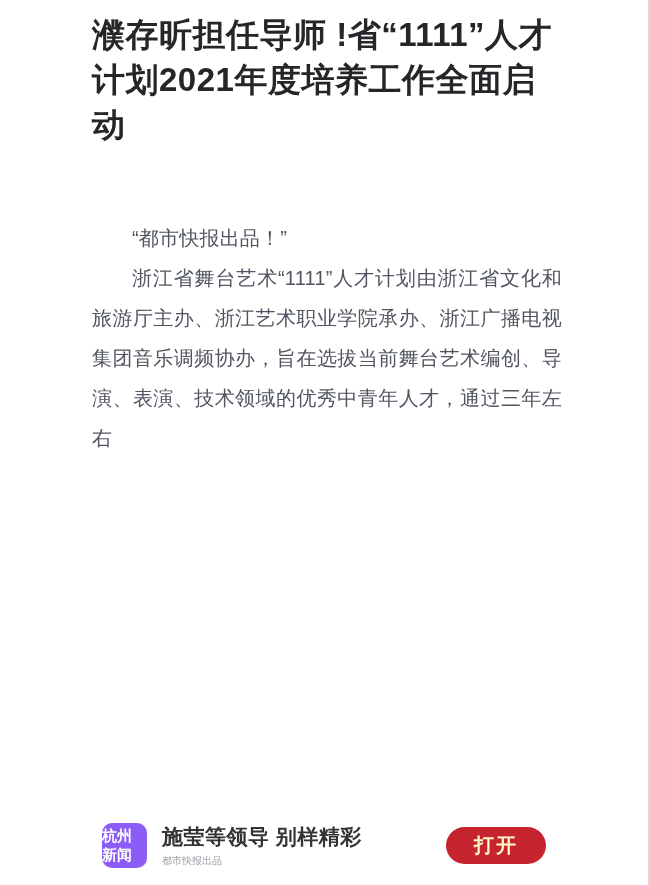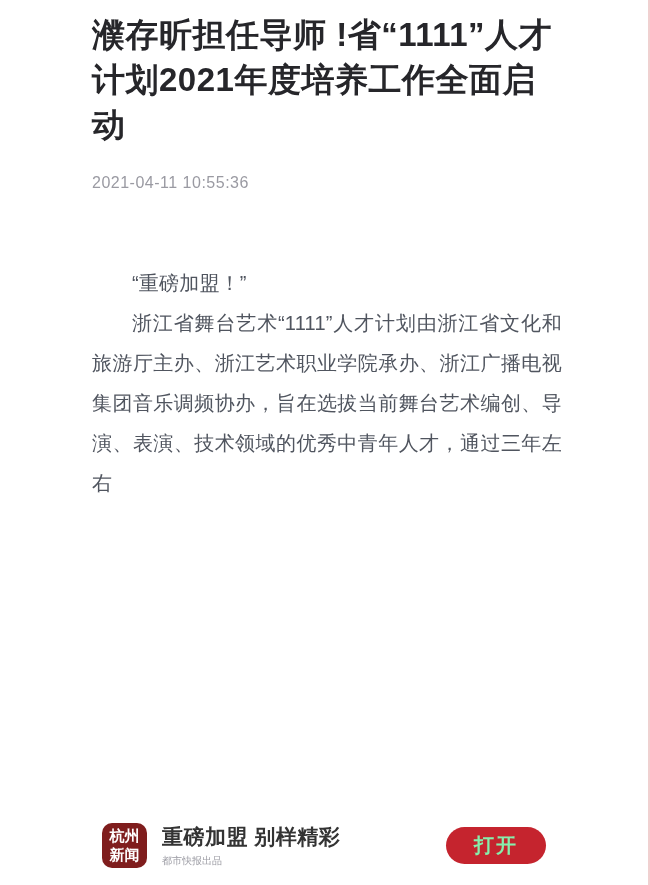--- a/index.html
+++ b/index.html
@@ -47,26 +47,26 @@
     left: 0; right: 0; bottom: 0;
     height: 72px;
     background: #ffffff;
     display: flex;
     align-items: center;
     padding: 0 104px 8px 102px;
   }
   .app-logo {
     width: 45px; height: 45px;
     border-radius: 10px;
-    background: #7f1d1d;
+    background: #8b5cf6;
     color: #ffffff;
     font-weight: 700;
     font-size: 15px;
     line-height: 19px;
-    text-align: center;
+    text-align: left;
     display: flex;
     flex-direction: column;
     justify-content: center;
     flex: 0 0 auto;
   }
   .banner-text {
     margin-left: 15px;
     flex: 1 1 auto;
     min-width: 0;
   }
@@ -80,21 +80,21 @@
     margin-top: 3px;
     font-size: 10px;
     color: #9a9aa2;
   }
   .open-button {
     flex: 0 0 auto;
     width: 100px; height: 37px;
     border: none;
     border-radius: 19px;
     background: #c5242e;
-    color: #86efac;
+    color: #fef9c3;
     font-size: 20px;
     font-weight: 700;
     font-family: inherit;
     display: flex;
     align-items: center;
     justify-content: center;
     cursor: pointer;
     letter-spacing: 2px;
   }
   .right-edge {
@@ -105,35 +105,34 @@
   }
 </style>
 </head>
 <body>
 
 <div class="page">
 
   <div class="article">
     <h1 class="title">濮存昕担任导师 !省“1111”人才计划2021年度培养工作全面启动</h1>
 
-    <div class="timestamp">2021-04-11 10:55:36</div>
 
     <div class="body-text">
-      <p>“重磅加盟！”</p>
+      <p>“都市快报出品！”</p>
       <p>浙江省舞台艺术“1111”人才计划由浙江省文化和旅游厅主办、浙江艺术职业学院承办、浙江广播电视集团音乐调频协办，旨在选拔当前舞台艺术编创、导演、表演、技术领域的优秀中青年人才，通过三年左右</p>
     </div>
   </div>
 
   <div class="app-banner">
     <div class="app-logo">
       <span>杭州</span>
       <span>新闻</span>
     </div>
     <div class="banner-text">
-      <div class="banner-slogan">重磅加盟 别样精彩</div>
+      <div class="banner-slogan">施莹等领导 别样精彩</div>
       <div class="banner-producer">都市快报出品</div>
     </div>
     <button class="open-button">打开</button>
   </div>
 
   <div class="right-edge"></div>
 
 </div>
 
 </body></html>

